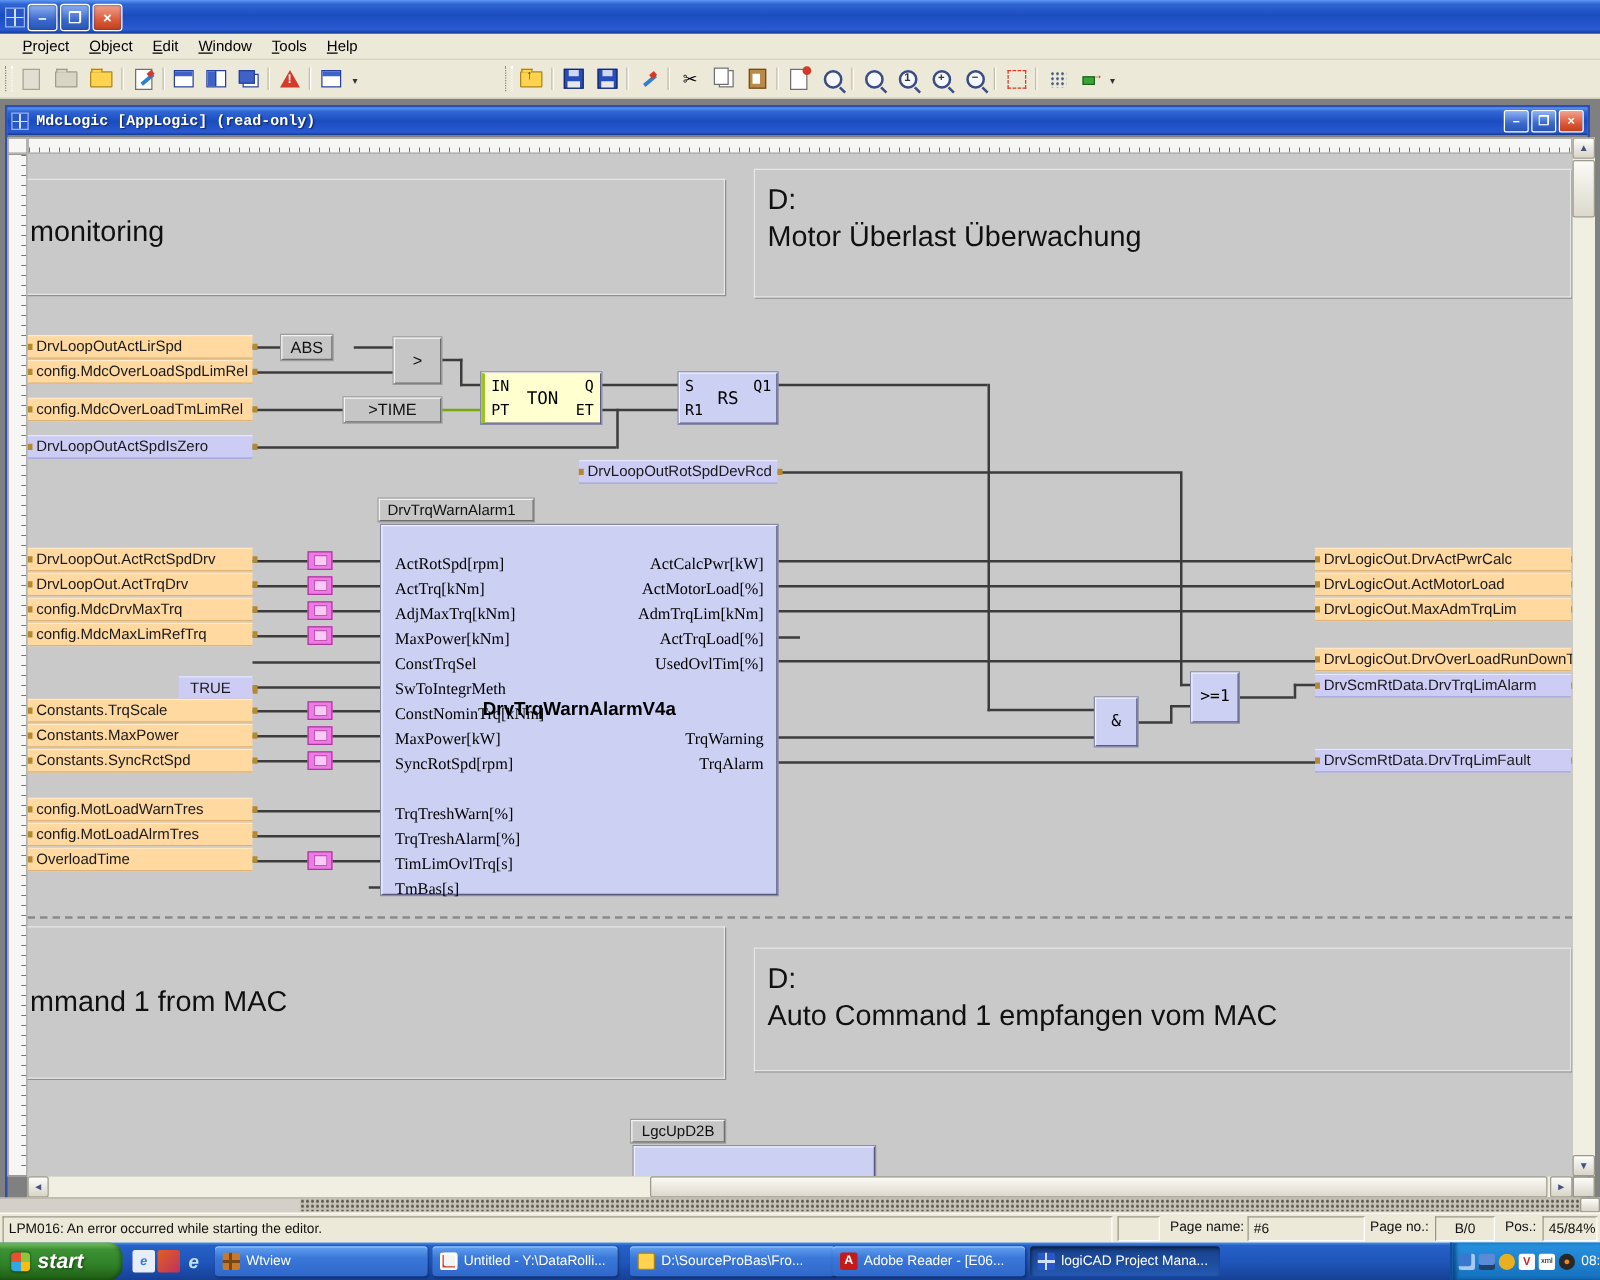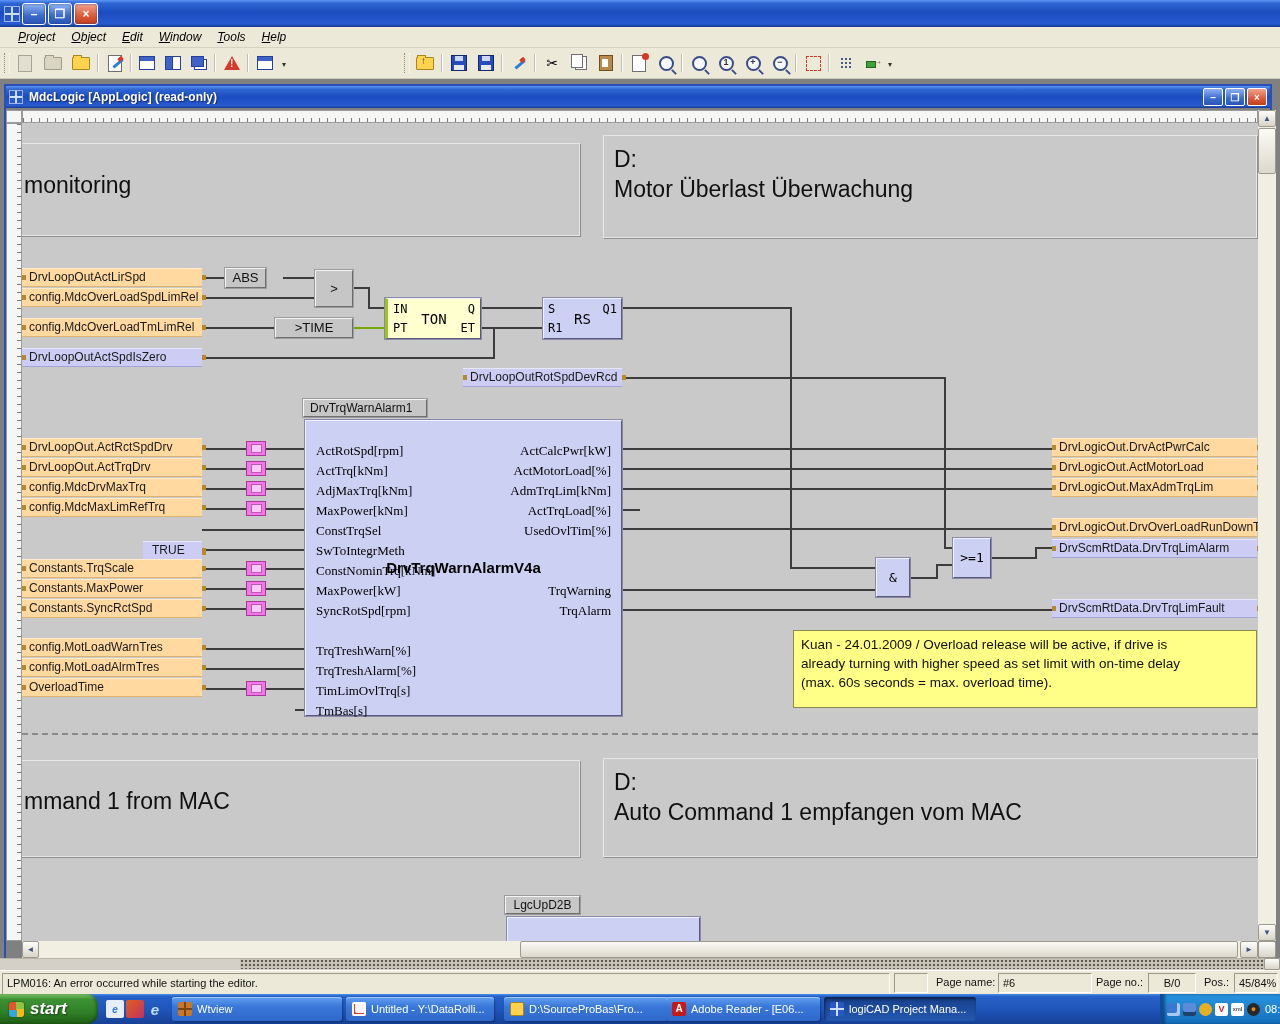--- a/index.html
+++ b/index.html
@@ -8,21 +8,21 @@
   
   .titlebar{position:absolute;left:0;top:0;width:1280px;height:27px;box-sizing:border-box;padding:0 4px;
     display:flex;align-items:center;background:linear-gradient(180deg,#5e96f5 0%,#2f66d2 12%,#1b4cc0 45%,#2a5ad0 88%,#16388f 100%);}
   .app-ico{width:16px;height:16px;background:#2858c8;border:1px solid #9ab4ee;box-sizing:border-box;
     background-image:linear-gradient(0deg,transparent 45%,#cfe0ff 45%,#cfe0ff 55%,transparent 55%),linear-gradient(90deg,transparent 45%,#cfe0ff 45%,#cfe0ff 55%,transparent 55%);}
   .title-text{color:#fff;font-weight:bold;font-size:13px;margin-left:6px;flex:1;white-space:nowrap;overflow:hidden;text-shadow:1px 1px 1px #13275e;}
   .winbtn{width:22px;height:20px;margin-left:2px;border:1px solid #fff;border-radius:3px;color:#fff;font-size:12px;font-weight:bold;
     display:flex;align-items:center;justify-content:center;background:linear-gradient(180deg,#8fb2f2,#3a69cc 60%,#2a55b4);box-shadow:inset 0 0 2px #1c3c8c;}
   .winbtn.close{background:linear-gradient(180deg,#f0a28e,#dd5a38 60%,#c23f1e);}
   .menubar{position:absolute;left:0;top:27px;width:1280px;height:21px;background:#ece9d8;border-bottom:1px solid #d6d2c2;
-    display:flex;align-items:center;padding-left:10px;box-sizing:border-box;font-style:italic;}
+    display:flex;align-items:center;padding-left:10px;box-sizing:border-box;}
   .menu-item{display:inline-block;padding:2px 8px;font-size:12px;color:#000;}
   .menu-item::first-letter{text-decoration:underline;}
   
   .toolbar{position:absolute;left:0;top:48px;width:1280px;height:30px;background:#ece9d8;border-bottom:1px solid #cfcbbb;}
   .grip{position:absolute;top:5px;width:4px;height:20px;border-left:1px dotted #8f8c7c;border-right:1px dotted #fff;}
   .tbtn{position:absolute;top:3px;width:26px;height:24px;display:flex;align-items:center;justify-content:center;}
   .tsep{position:absolute;top:6px;width:1px;height:18px;background:#c2beae;box-shadow:1px 0 0 #fff;}
   .dd{position:absolute;top:12px;font-size:8px;color:#333;}
   .i-doc{width:12px;height:15px;background:#fff;border:1px solid #6f6f6f;position:relative;}
   .i-doc.dim{background:#e2dfd2;border-color:#a8a494;}
@@ -52,21 +52,21 @@
   .i-conn::after{content:"→";position:absolute;right:-2px;top:-4px;font-size:10px;color:#b33;}
   .i-redot::after{content:"";position:absolute;right:-4px;top:-3px;width:7px;height:7px;border-radius:50%;background:#d43a2a;}
   .i-docs{width:10px;height:12px;background:#fff;border:1px solid #6f6f6f;position:relative;margin-left:4px;}
   .i-docs::before{content:"";position:absolute;left:-5px;top:-3px;width:10px;height:12px;background:#fff;border:1px solid #6f6f6f;}
   .i-clip{width:12px;height:14px;background:#b98a4a;border:1px solid #6e4e1e;position:relative;}
   .i-clip::before{content:"";position:absolute;left:2px;top:3px;width:6px;height:8px;background:#fff;}
   
   .mdi-frame{position:absolute;left:4px;top:84px;width:1268px;height:884px;border:2px solid #2a50b8;box-sizing:border-box;}
   .child-title{position:absolute;left:6px;top:86px;width:1264px;height:22px;box-sizing:border-box;padding:0 3px;display:flex;align-items:center;
     background:linear-gradient(180deg,#5e96f5 0%,#2f66d2 15%,#1b4cc0 50%,#2a5ad0 90%,#16388f 100%);}
-  .child-title .title-text{font-size:12px;}
+  .child-title .title-text{font-size:12px;font-family:Liberation Mono, monospace;}
   .cbtn{width:18px;height:16px;margin-left:2px;border:1px solid #fff;border-radius:2px;color:#fff;font-size:10px;font-weight:bold;
     display:flex;align-items:center;justify-content:center;background:linear-gradient(180deg,#8fb2f2,#3a69cc 60%,#2a55b4);}
   .cbtn.close{background:linear-gradient(180deg,#f0a28e,#dd5a38 60%,#c23f1e);}
   .hruler{position:absolute;left:22px;top:110px;width:1236px;height:13px;background:#f6f6f4;border:1px solid #9a9a9a;box-sizing:border-box;
     background-image:repeating-linear-gradient(90deg,#777 0 1px,transparent 1px 8px);background-size:100% 4px;background-position:0 100%;background-repeat:no-repeat;}
   .vruler{position:absolute;left:6px;top:123px;width:16px;height:818px;background:#f6f6f4;border:1px solid #9a9a9a;box-sizing:border-box;
     background-image:repeating-linear-gradient(180deg,#777 0 1px,transparent 1px 8px);background-size:4px 100%;background-position:100% 0;background-repeat:no-repeat;}
   .rcorner{position:absolute;left:6px;top:110px;width:16px;height:13px;background:#f6f6f4;border:1px solid #9a9a9a;box-sizing:border-box;}
   .canvas{position:absolute;left:22px;top:123px;width:1236px;height:818px;background:#c9c9c9;overflow:hidden;}
   
@@ -253,21 +253,21 @@
   <div class="hruler"></div>
   <div class="vruler"></div>
 
   <div class="canvas">
 
     <div class="hdr" style="left:-2px;top:20px;width:560px;height:93px;padding:28px 0 0 4px;border-left:none"><span>monitoring</span></div>
     <div class="hdr" style="left:581px;top:12px;width:654px;height:103px;padding:8px 0 0 10px;line-height:30px">
         <div>D:</div>
         <div>Motor Überlast Überwachung</div>
       </div>
-    <div class="hdr" style="left:-2px;top:637px;width:560px;height:97px;padding:27px 0 0 4px;border-left:none"><span>mmand 1 from MAC</span></div>
+    <div class="hdr" style="left:-2px;top:618px;width:560px;height:122px;padding:46px 0 0 4px;border-left:none"><span>mmand 1 from MAC</span></div>
     <div class="hdr" style="left:581px;top:635px;width:654px;height:99px;padding:8px 0 0 10px;line-height:30px">
         <div>D:</div>
         <div>Auto Command 1 empfangen vom MAC</div>
       </div>
 
     <div class="dash" style="left:0;top:610px;width:1236px"></div>
 
     <div class="wh" style="left:180px;top:154px;width:23px"></div>
     <div class="wh" style="left:261px;top:154px;width:32px"></div>
     <div class="wh" style="left:180px;top:174px;width:113px"></div>
@@ -390,23 +390,20 @@
     <div class="fblk" style="left:854px;top:435px;width:34px;height:39px;text-align:center;line-height:37px;font-size:13px;font-family:'DejaVu Sans Mono',monospace">&amp;</div>
     <div class="fblk" style="left:931px;top:415px;width:38px;height:40px;text-align:center;line-height:38px;font-size:13px;font-family:'DejaVu Sans Mono',monospace">&gt;=1</div>
 
     <div class="lbl o lblr" style="left:1030px;top:315px">DrvLogicOut.DrvActPwrCalc</div>
     <div class="lbl o lblr" style="left:1030px;top:335px">DrvLogicOut.ActMotorLoad</div>
     <div class="lbl o lblr" style="left:1030px;top:355px">DrvLogicOut.MaxAdmTrqLim</div>
     <div class="lbl o lblr" style="left:1030px;top:395px">DrvLogicOut.DrvOverLoadRunDownTm</div>
     <div class="lbl bl lblr" style="left:1030px;top:416px">DrvScmRtData.DrvTrqLimAlarm</div>
     <div class="lbl bl lblr" style="left:1030px;top:476px">DrvScmRtData.DrvTrqLimFault</div>
 
-    <div class="note" style="left:771px;top:507px;width:464px;height:78px">Kuan - 24.01.2009 / Overload release will be active, if drive is
-already turning with higher speed as set limit with on-time delay
-(max. 60s seconds = max. overload time).</div>
 
     <div class="gblk" style="left:483px;top:773px;width:75px;height:18px;line-height:16px;font-size:12px">LgcUpD2B</div>
     <div class="fblk" style="left:485px;top:794px;width:193px;height:26px"></div>
   </div>
 
   <div class="sbtrack" style="left:1258px;top:110px;width:18px;height:831px"></div>
   <div class="sbbtn" style="left:1258px;top:110px;width:18px;height:17px">▲</div>
   <div class="sbthumb" style="left:1258px;top:128px;width:18px;height:46px"></div>
   <div class="sbbtn" style="left:1258px;top:924px;width:18px;height:17px">▼</div>
   <div class="sbtrack" style="left:22px;top:941px;width:1236px;height:17px"></div>

